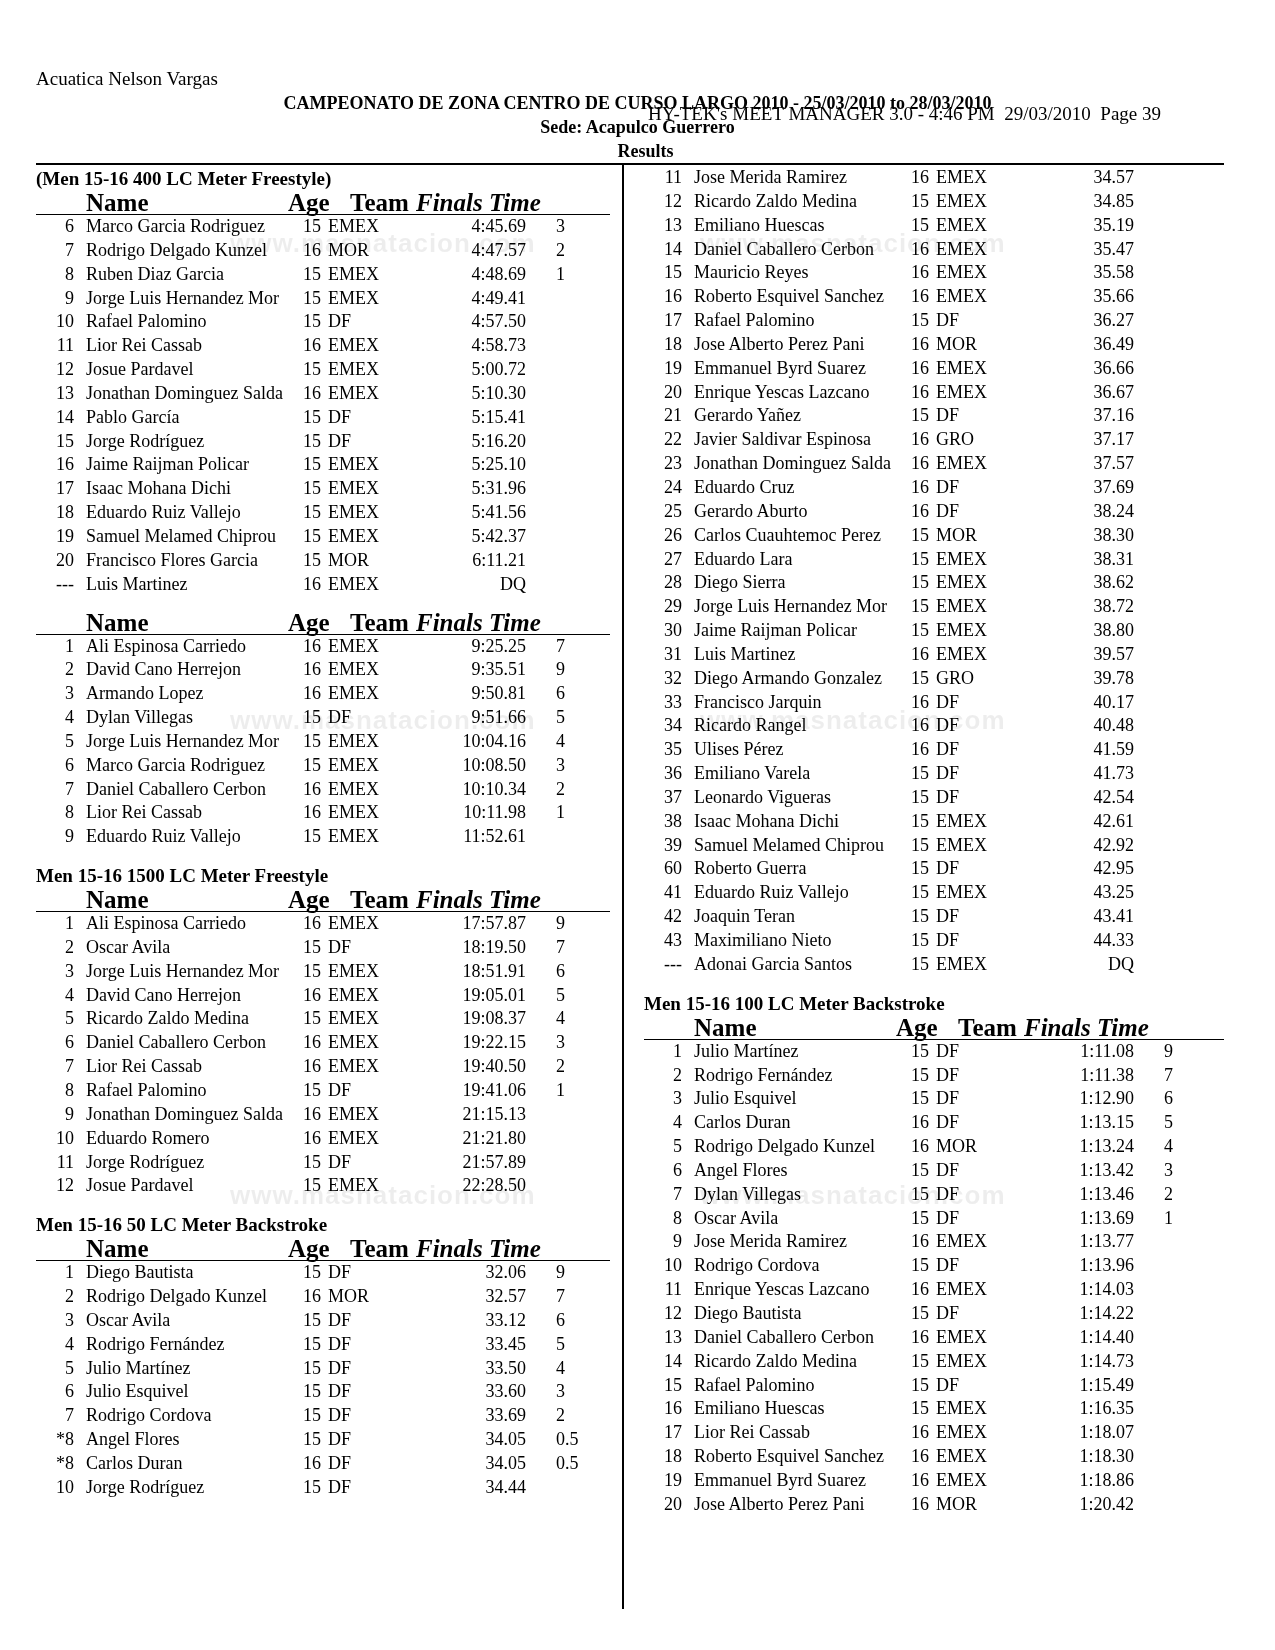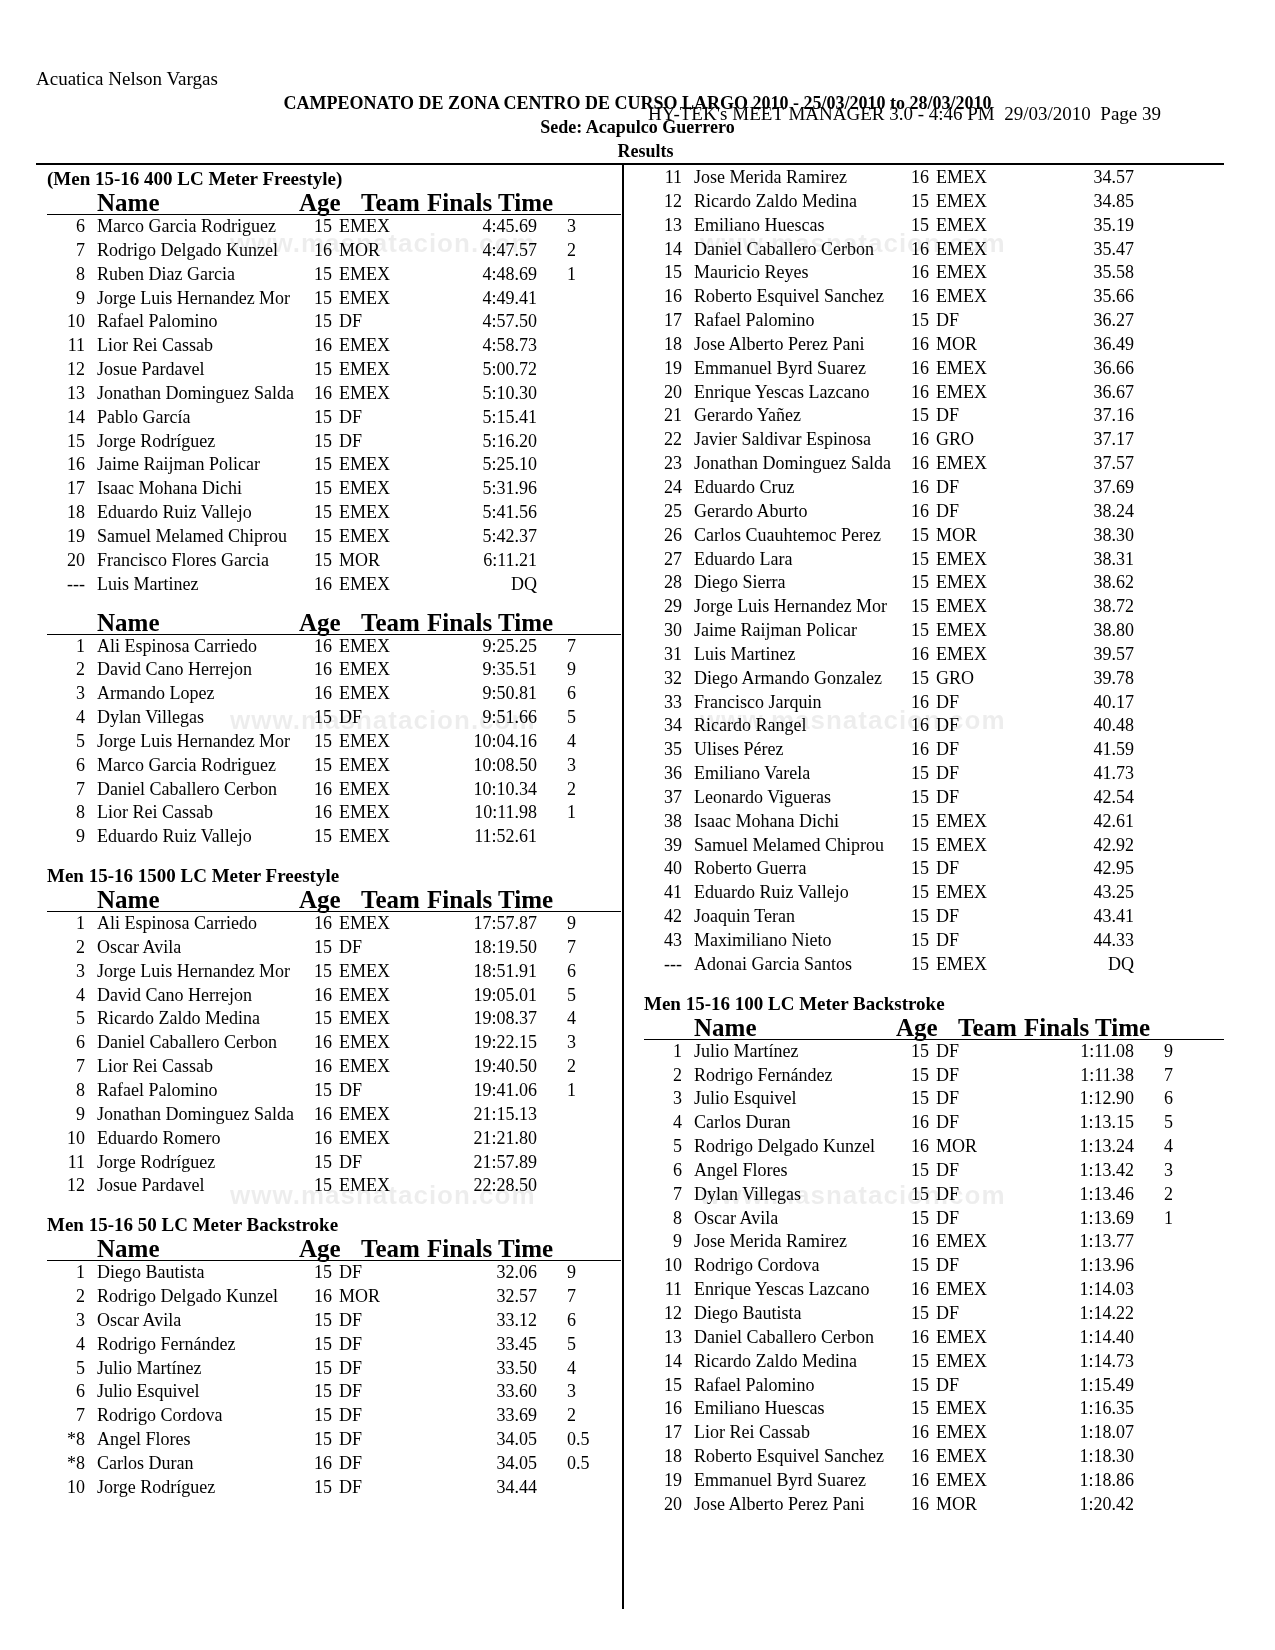--- a/index.html
+++ b/index.html
@@ -7,30 +7,30 @@
          font-family:"Liberation Serif","DejaVu Serif",serif; color:#000; }
   .hdr-left { position:absolute; left:36px; top:68px; font-size:19px; }
   .hdr-right { position:absolute; right:114px; top:68px; font-size:19px; white-space:pre;margin-top:35px; }
   .title { position:absolute; left:0; width:1275px; text-align:center; font-weight:bold; font-size:18px; }
   .t1 { top:93px; }
   .t2 { top:117px; }
   .t3 { top:141px;padding-left:8px; }
   .toprule { position:absolute; left:36px; width:1188px; top:163px; height:0; border-top:2px solid #000; }
   .divider { position:absolute; left:622px; top:164px; width:0; height:1445px; border-left:2px solid #000; }
   .col { position:absolute; top:166px; }
-  .col-left { left:47px; width:574px; }
+  .col-left { left:36px; width:574px; }
   .col-right { left:644px; width:580px; }
   .event-title { font-weight:bold; font-size:19px; height:25px; line-height:25px; white-space:nowrap; }
   .event-gap { height:14px; }
   .colhdr { position:relative; height:23px; font-weight:bold; font-size:25px; line-height:24px; border-bottom:1.5px solid #000; white-space:nowrap; }
   .colhdr span { position:absolute; top:0; }
   .h-name { left:50px; }
   .h-age { left:252px; }
   .h-team { left:292px;margin-left:22px; }
-  .h-time { left:380px; width:110px; text-align:right; }
+  .h-time { left:380px; width:110px; text-align:right;font-style:italic; }
   .row { position:relative; height:23.85px; font-size:18px; line-height:23.85px; white-space:nowrap; }
   .row span { position:absolute; top:0; }
   .c-place { left:0; width:38px; text-align:right; }
   .c-name { left:50px; width:200px; overflow:hidden; }
   .c-age { left:267px; }
   .c-team { left:292px; }
   .c-time { left:380px; width:110px; text-align:right; }
   .c-pts { left:520px; }
   .watermark { position:absolute; font-family:"Liberation Sans","DejaVu Sans",sans-serif; font-weight:bold; font-size:26px; color:rgba(0,0,0,0.07); letter-spacing:1px; pointer-events:none; }
 </style>
@@ -687,21 +687,21 @@
     </div>
     <div class="row">
       <span class="c-place">39</span>
       <span class="c-name">Samuel Melamed Chiprou</span>
       <span class="c-age">15</span>
       <span class="c-team">EMEX</span>
       <span class="c-time">42.92</span>
       <span class="c-pts"></span>
     </div>
     <div class="row">
-      <span class="c-place">40</span>
+      <span class="c-place">60</span>
       <span class="c-name">Roberto Guerra</span>
       <span class="c-age">15</span>
       <span class="c-team">DF</span>
       <span class="c-time">42.95</span>
       <span class="c-pts"></span>
     </div>
     <div class="row">
       <span class="c-place">41</span>
       <span class="c-name">Eduardo Ruiz Vallejo</span>
       <span class="c-age">15</span>

